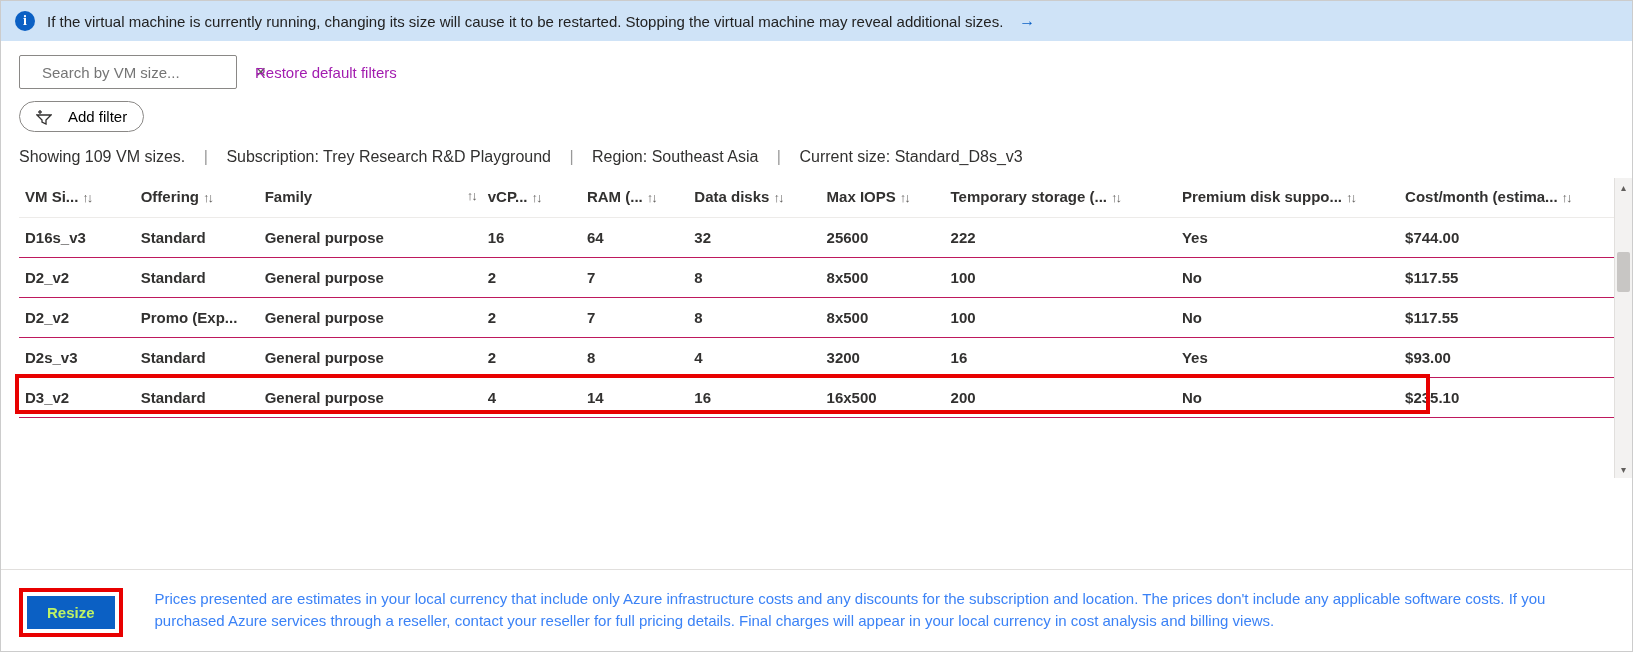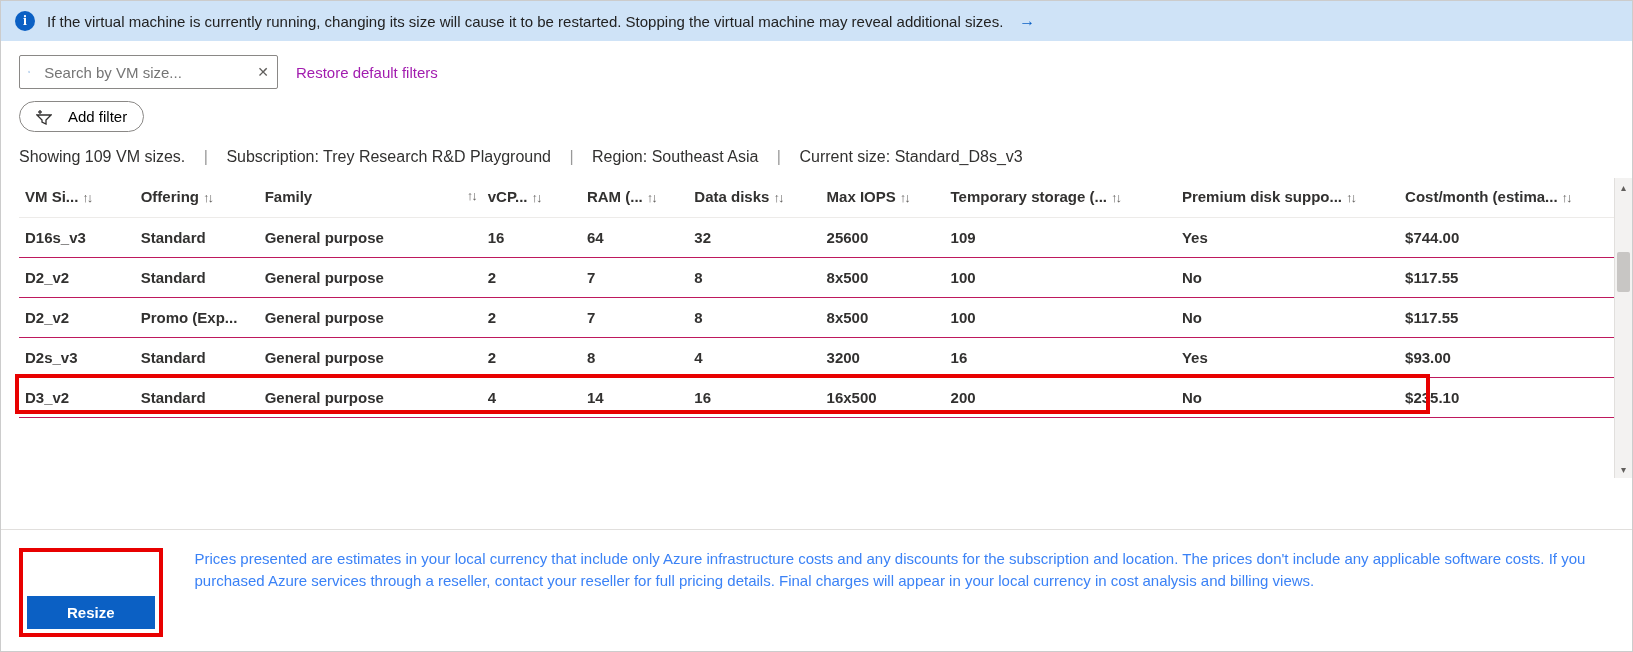--- a/index.html
+++ b/index.html
@@ -26,21 +26,21 @@
       width: 20px; height: 20px; border-radius: 50%;
       background: #0B60C4; color: #fff; display:flex; align-items:center; justify-content:center;
       font-weight: bold; font-family: Georgia, serif; font-size: 14px; flex-shrink:0;
     }
     .info-arrow { color: #0B60C4; font-size: 16px; margin-left: 4px; }
 
     
     .toolbar { padding: 14px 18px 6px; display:flex; align-items:center; gap: 18px; }
     .search {
       display:flex; align-items:center; border:1px solid #8a8886; border-radius:2px;
-      width: 259px; height: 34px; padding: 0 8px; gap: 12px; color:#605e5c;
+      width: 218px; height: 34px; padding: 0 8px; gap: 12px; color:#605e5c;
     }
     .search svg { width:16px; height:16px; stroke:#0B60C4; fill:none; }
     .search input { border:none; outline:none; flex:1; font-size:15px; color:#605e5c; background:transparent; }
     .search .clear { color:#605e5c; cursor:pointer; font-size:14px; }
     .restore { color:#a21caf; font-size:15px; cursor:pointer; }
 
     .filter-row { padding: 6px 18px 10px; }
     .add-filter {
       display:inline-flex; align-items:center; gap:16px;
       border:1px solid #8a8886; border-radius:18px; padding: 6px 16px;
@@ -86,22 +86,22 @@
 
     
     .footer {
       position:absolute; left:0; right:0; bottom:0;
       border-top:1px solid #e1dfdd; background:#fff;
       display:flex; align-items:flex-start; gap: 32px;
       padding: 18px 18px 14px;
     }
     .resize-wrap { border:4px solid #E80000; padding:4px; }
     .resize-btn {
-      background:#0B60C4; color:#ffffff; border:none; font-size:15px;
-      padding: 8px 40px; cursor:pointer; font-weight:600;margin-top:40px;
+      background:#0B60C4; color:#bef264; border:none; font-size:15px;
+      padding: 8px 20px; cursor:pointer; font-weight:600;
     }
     .footer-note { flex:1; font-size:15px; line-height:1.45; color:#3b82f6; }
 
     col.c-size   { width: 7%; }
     col.c-offer  { width: 7.5%; }
     col.c-family { width: 13.5%; }
     col.c-vcpu   { width: 6%; }
     col.c-ram    { width: 6.5%; }
     col.c-disk   { width: 8%; }
     col.c-iops   { width: 7.5%; }
@@ -186,21 +186,21 @@
       </thead>
       <tbody id="tbody">
           <tr>
             <td>D16s_v3</td>
             <td>Standard</td>
             <td>General purpose</td>
             <td>16</td>
             <td>64</td>
             <td>32</td>
             <td>25600</td>
-            <td>109</td>
+            <td>222</td>
             <td>Yes</td>
             <td>$744.00</td>
           </tr>
           <tr>
             <td>D2_v2</td>
             <td>Standard</td>
             <td>General purpose</td>
             <td>2</td>
             <td>7</td>
             <td>8</td>

